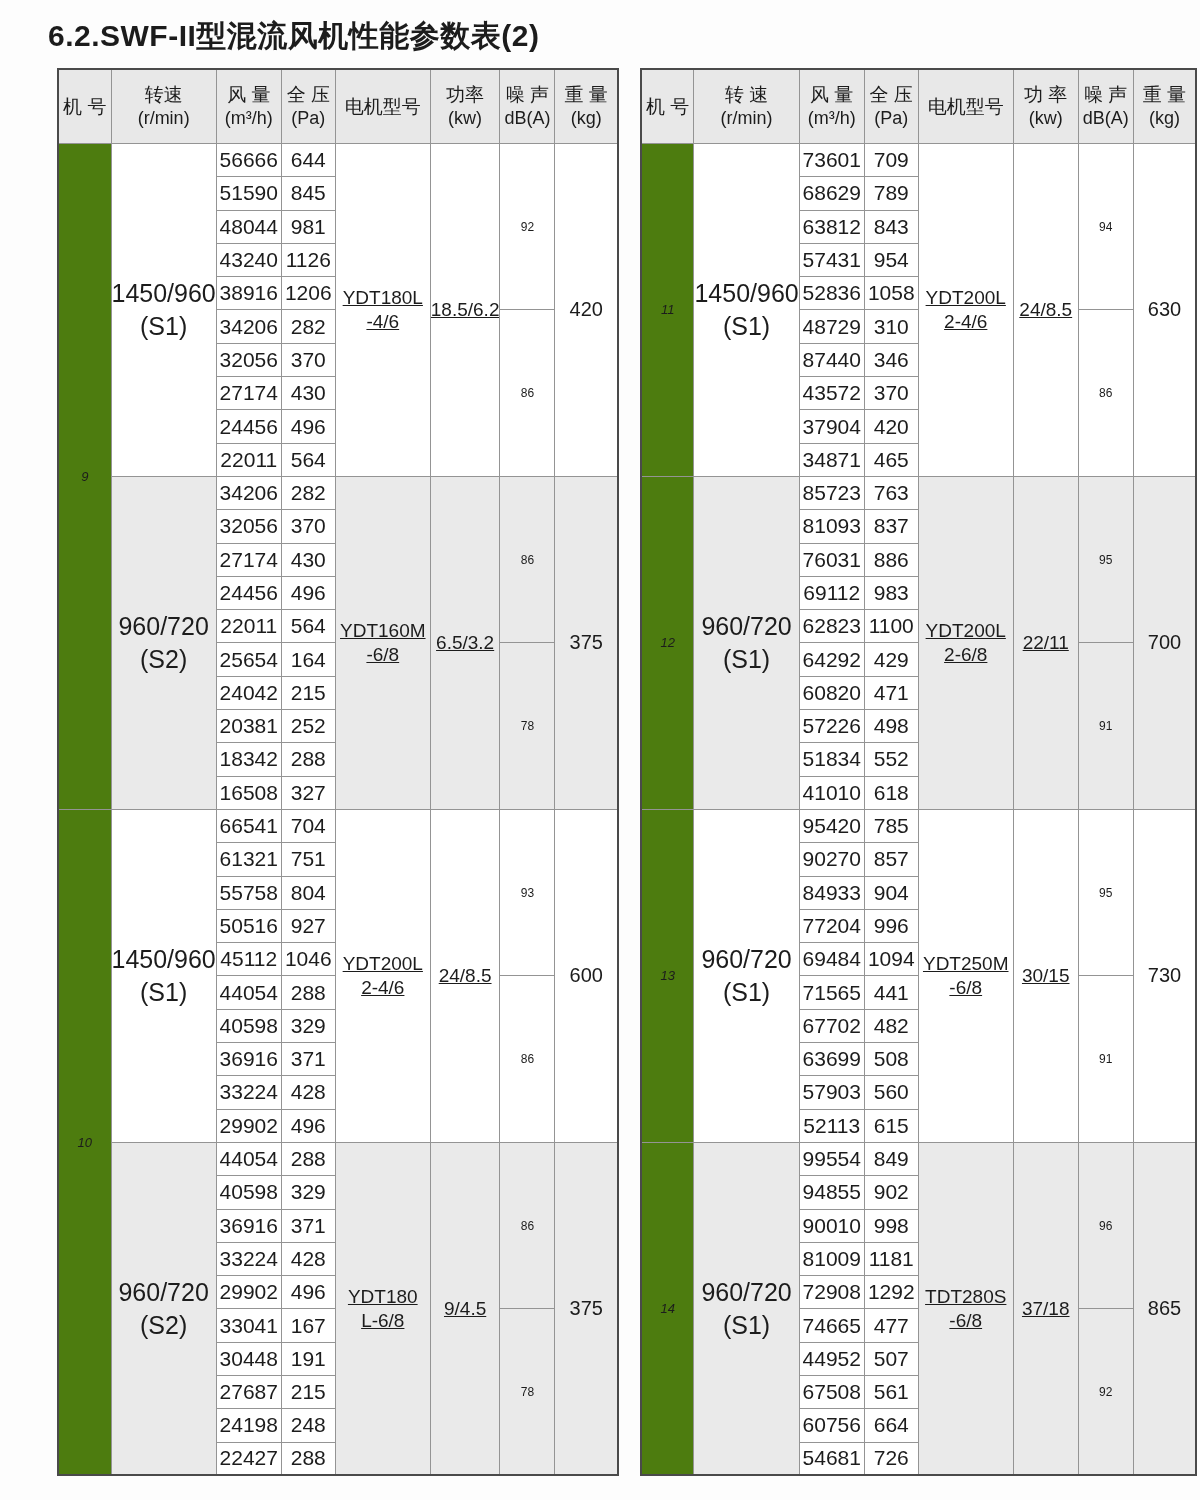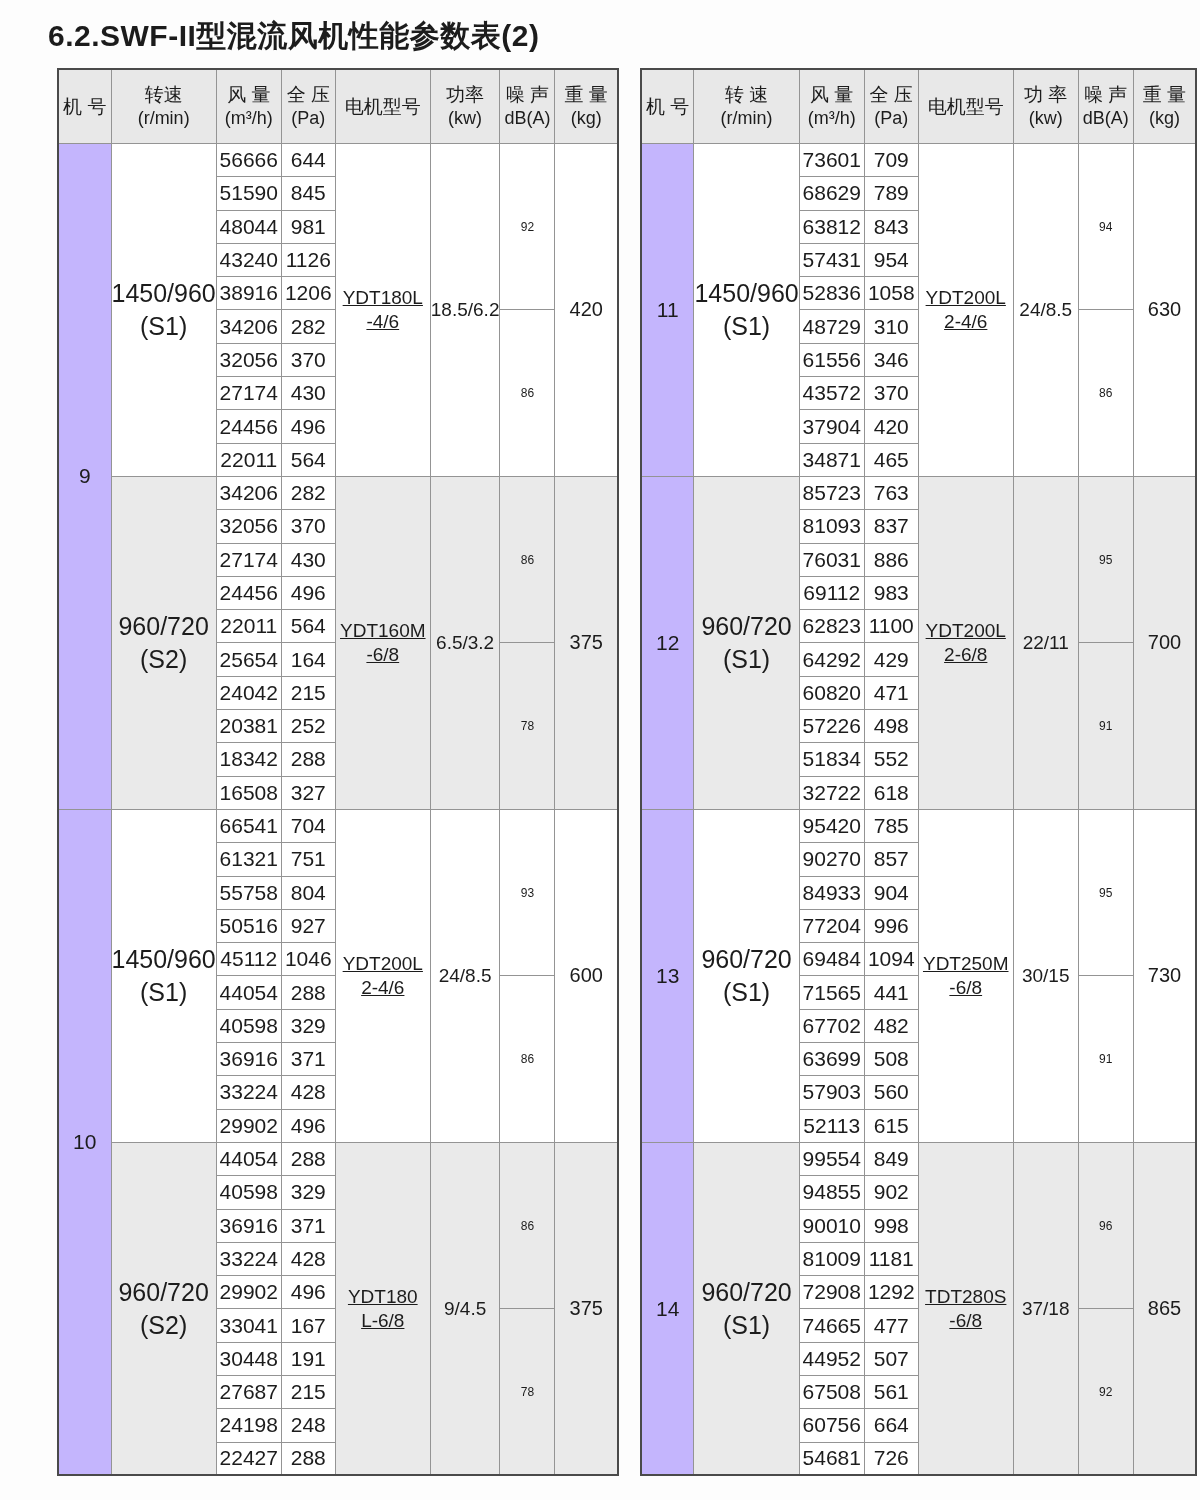--- a/index.html
+++ b/index.html
@@ -37,24 +37,24 @@
     font-size:19px;
     line-height:1.25;
   }
   table.fan thead .sub{font-size:18px;}
   table.fan tbody tr{height:33.3px;}
   td.flow, td.press{
     background:#ffffff;
     font-size:21px;
     border-color:#6e6e6e;
   }
-  td.no-cell{background:#c4b5fd;font-size:21px;}
+  td.no-cell{background:#4d7c0f;font-size:13px;font-style:italic;}
   td.speed-cell{font-size:25px;line-height:1.3;}
   td.motor-cell{font-size:19px;line-height:1.25;text-decoration:underline;}
-  td.power-cell{font-size:19px;}
+  td.power-cell{font-size:19px;text-decoration:underline;}
   td.noise-cell{font-size:12px;}
   td.weight-cell{font-size:20px;}
   td.shade{background:#eaeaea;}
 </style>
 </head>
 <body>
 
 <div class="title">6.2.SWF-II型混流风机性能参数表(2)</div>
 
 <div class="tables">
@@ -396,21 +396,21 @@
           <tr>
             <td class="flow">52836</td>
             <td class="press">1058</td>
           </tr>
           <tr>
             <td class="flow">48729</td>
             <td class="press">310</td>
             <td class="noise-cell" rowspan="5">86</td>
           </tr>
           <tr>
-            <td class="flow">61556</td>
+            <td class="flow">87440</td>
             <td class="press">346</td>
           </tr>
           <tr>
             <td class="flow">43572</td>
             <td class="press">370</td>
           </tr>
           <tr>
             <td class="flow">37904</td>
             <td class="press">420</td>
           </tr>
@@ -461,21 +461,21 @@
           </tr>
           <tr>
             <td class="flow">57226</td>
             <td class="press">498</td>
           </tr>
           <tr>
             <td class="flow">51834</td>
             <td class="press">552</td>
           </tr>
           <tr>
-            <td class="flow">32722</td>
+            <td class="flow">41010</td>
             <td class="press">618</td>
           </tr>
           <tr>
             <td class="no-cell" rowspan="10">13</td>
             <td class="speed-cell" rowspan="10">
               <div>960/720</div>
               <div>(S1)</div>
             </td>
             <td class="flow">95420</td>
             <td class="press">785</td>

